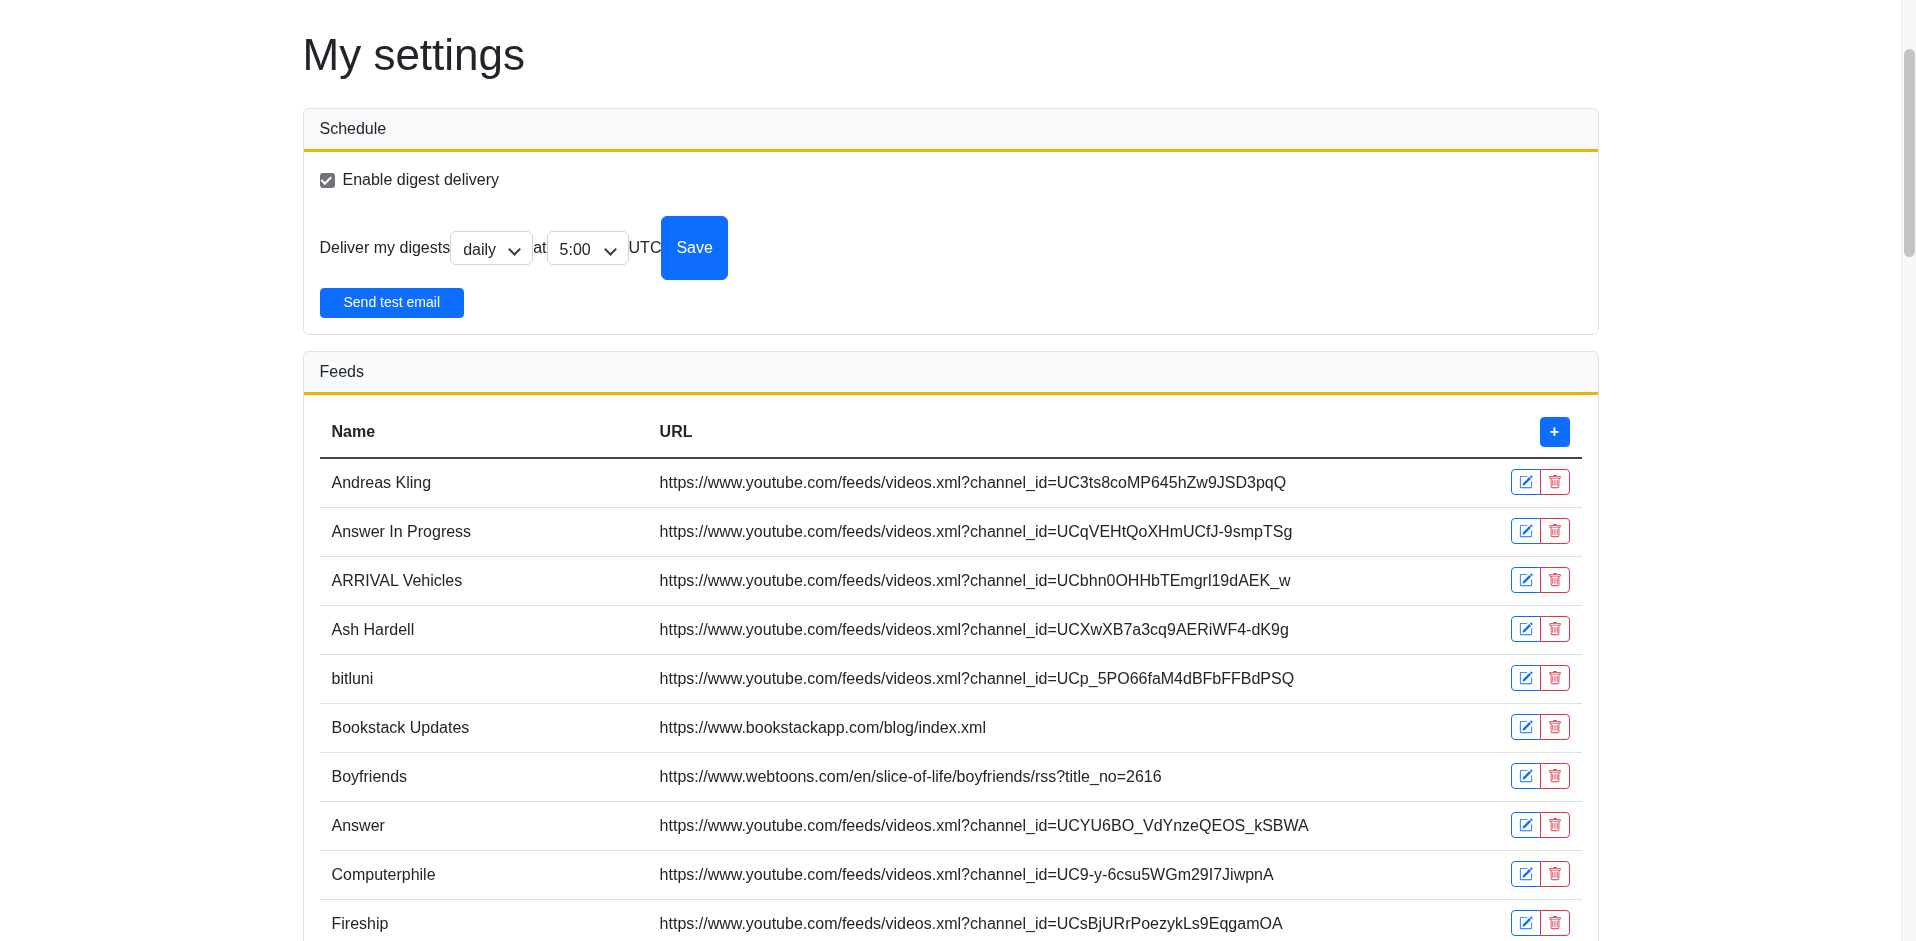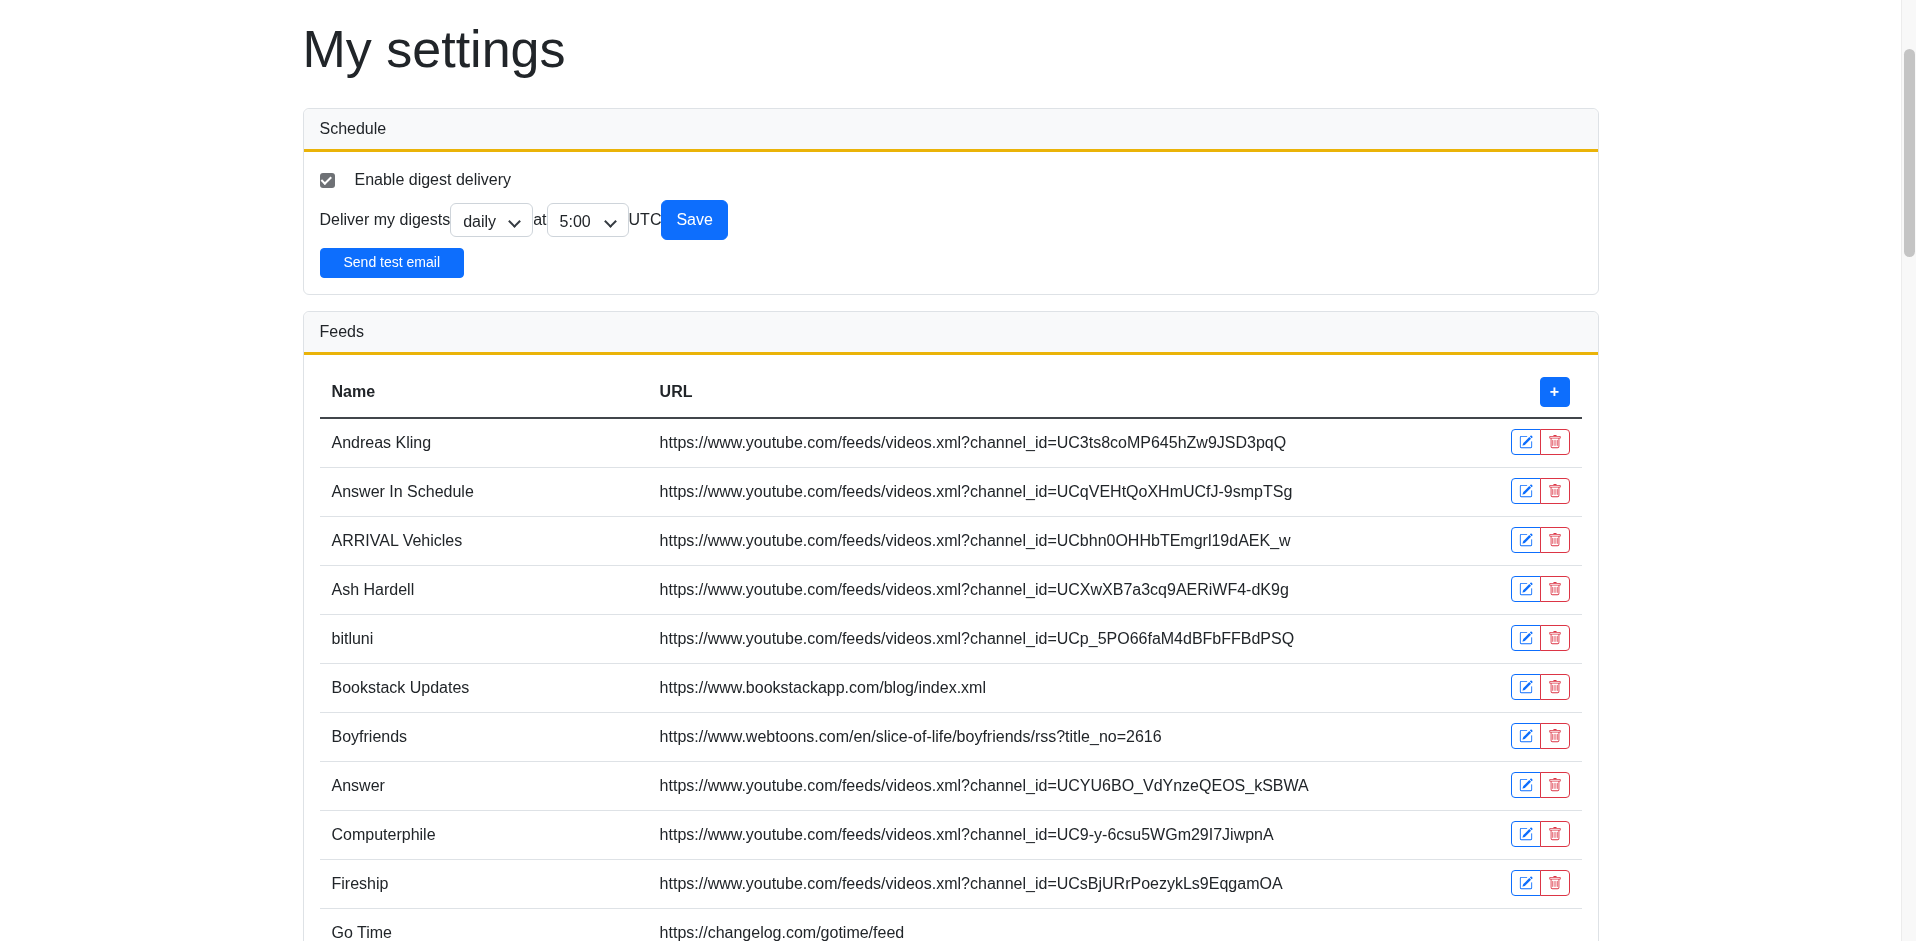--- a/index.html
+++ b/index.html
@@ -12,42 +12,42 @@
   body{
     width:1916px;height:941px;overflow:hidden;position:relative;
     background:#fff;color:#212529;
     font-family:"Liberation Sans","DejaVu Sans",sans-serif;
     font-size:16px;line-height:1.5;
   }
   .content{width:1901px}
   .navbar{height:56px;background:var(--brand);display:flex;align-items:center;padding:0 16px}
   .brand{font-size:20px;color:#212529;text-decoration:none;cursor:pointer}
   .container{max-width:1320px;margin:0 auto;padding:6px 12px 0}
-  h1{font-size:52px;font-weight:500;margin:4px 0 20px}
+  h1{font-size:44px;font-weight:500;margin:16px 0 20px}
   .card{border:1px solid #dee2e6;border-radius:6px;background:#fff;margin-bottom:16px}
   .card-header{background:#f8f9fa;border-bottom:3px solid #eab308;padding:8px 16px;border-radius:6px 6px 0 0}
   .card-body{padding:16px}
   .feeds-card .card-body{padding:12px 16px 16px}
 
-  .check-row{display:flex;align-items:center;gap:20px;margin-bottom:8px;cursor:pointer}
+  .check-row{display:flex;align-items:center;gap:8px;margin-bottom:24px;cursor:pointer}
   .checkbox{width:15px;height:15px;border-radius:3px;background:#6e7175;display:inline-flex;align-items:center;justify-content:center;flex:0 0 auto;cursor:pointer}
   .checkbox::after{content:"";width:8px;height:4px;border-left:2px solid #fff;border-bottom:2px solid #fff;transform:rotate(-45deg) translateY(-1px)}
 
   .deliver-row{display:flex;align-items:center;margin-bottom:8px}
   .select-wrap{position:relative;display:inline-block}
   select{
     appearance:none;-webkit-appearance:none;-moz-appearance:none;
     font:inherit;color:#212529;border:1px solid #ced4da;border-radius:6px;
     background:#fff;padding:6px 36px 6px 12px;height:34px;cursor:pointer
   }
   .select-wrap::after{content:"";position:absolute;right:14px;top:14px;width:7px;height:7px;
     border-right:2px solid #343a40;border-bottom:2px solid #343a40;transform:rotate(45deg);pointer-events:none}
 
   .btn{font:inherit;border:1px solid transparent;border-radius:6px;cursor:pointer;line-height:1.5}
-  .btn-primary{background:var(--primary);border-color:var(--primary);color:#fff;padding:7px 14px}
+  .btn-primary{background:var(--primary);border-color:var(--primary);color:#fff;padding:19px 14px}
   .btn-sm{font-size:14px;line-height:1.25;padding:5px 23px;border-radius:4px}
 
   .feeds-table{width:100%;border-collapse:collapse}
   .feeds-table th{font-weight:700;text-align:left;padding:10px 12px;border-bottom:2px solid #41464b;vertical-align:middle}
   th.col-name{width:26%}
   th.col-actions{width:110px;text-align:right}
   .feeds-table td{padding:12px;border-bottom:1px solid #dee2e6;vertical-align:middle}
   td.cell-name{font-weight:400}
   td.cell-actions{text-align:right;padding-top:8px;padding-bottom:8px;white-space:nowrap}
 
@@ -127,21 +127,21 @@
         <button class="btn-icon del">
           <svg viewBox="0 0 16 16" xmlns="http://www.w3.org/2000/svg">
             <path d="M5.5 5.5A.5.5 0 0 1 6 6v6a.5.5 0 0 1-1 0V6a.5.5 0 0 1 .5-.5zm2.5 0a.5.5 0 0 1 .5.5v6a.5.5 0 0 1-1 0V6a.5.5 0 0 1 .5-.5zm3 .5a.5.5 0 0 0-1 0v6a.5.5 0 0 0 1 0V6z"></path>
             <path fill-rule="evenodd" d="M14.5 3a1 1 0 0 1-1 1H13v9a2 2 0 0 1-2 2H5a2 2 0 0 1-2-2V4h-.5a1 1 0 0 1-1-1V2a1 1 0 0 1 1-1H6a1 1 0 0 1 1-1h2a1 1 0 0 1 1 1h3.5a1 1 0 0 1 1 1v1zM4.118 4 4 4.059V13a1 1 0 0 0 1 1h6a1 1 0 0 0 1-1V4.059L11.882 4H4.118zM2.5 3V2h11v1h-11z"></path>
           </svg>
         </button>
       </span>
     </td>
   </tr>
               <tr>
-    <td class="cell-name">Answer In Schedule</td>
+    <td class="cell-name">Answer In Progress</td>
     <td class="cell-url">https://www.youtube.com/feeds/videos.xml?channel_id=UCqVEHtQoXHmUCfJ-9smpTSg</td>
     <td class="cell-actions">
       <span class="btn-group">
         <button class="btn-icon edit">
           <svg viewBox="0 0 16 16" xmlns="http://www.w3.org/2000/svg">
             <path d="M15.502 1.94a.5.5 0 0 1 0 .706L14.459 3.69l-2-2L13.502.646a.5.5 0 0 1 .707 0l1.293 1.293zm-1.75 2.456-2-2L4.939 9.21a.5.5 0 0 0-.121.196l-.805 2.414a.25.25 0 0 0 .316.316l2.414-.805a.5.5 0 0 0 .196-.12l6.813-6.814z"></path>
             <path fill-rule="evenodd" d="M1 13.5A1.5 1.5 0 0 0 2.5 15h11a1.5 1.5 0 0 0 1.5-1.5v-6a.5.5 0 0 0-1 0v6a.5.5 0 0 1-.5.5h-11a.5.5 0 0 1-.5-.5v-11a.5.5 0 0 1 .5-.5H9a.5.5 0 0 0 0-1H2.5A1.5 1.5 0 0 0 1 2.5v11z"></path>
           </svg>
         </button>
         <button class="btn-icon del">

